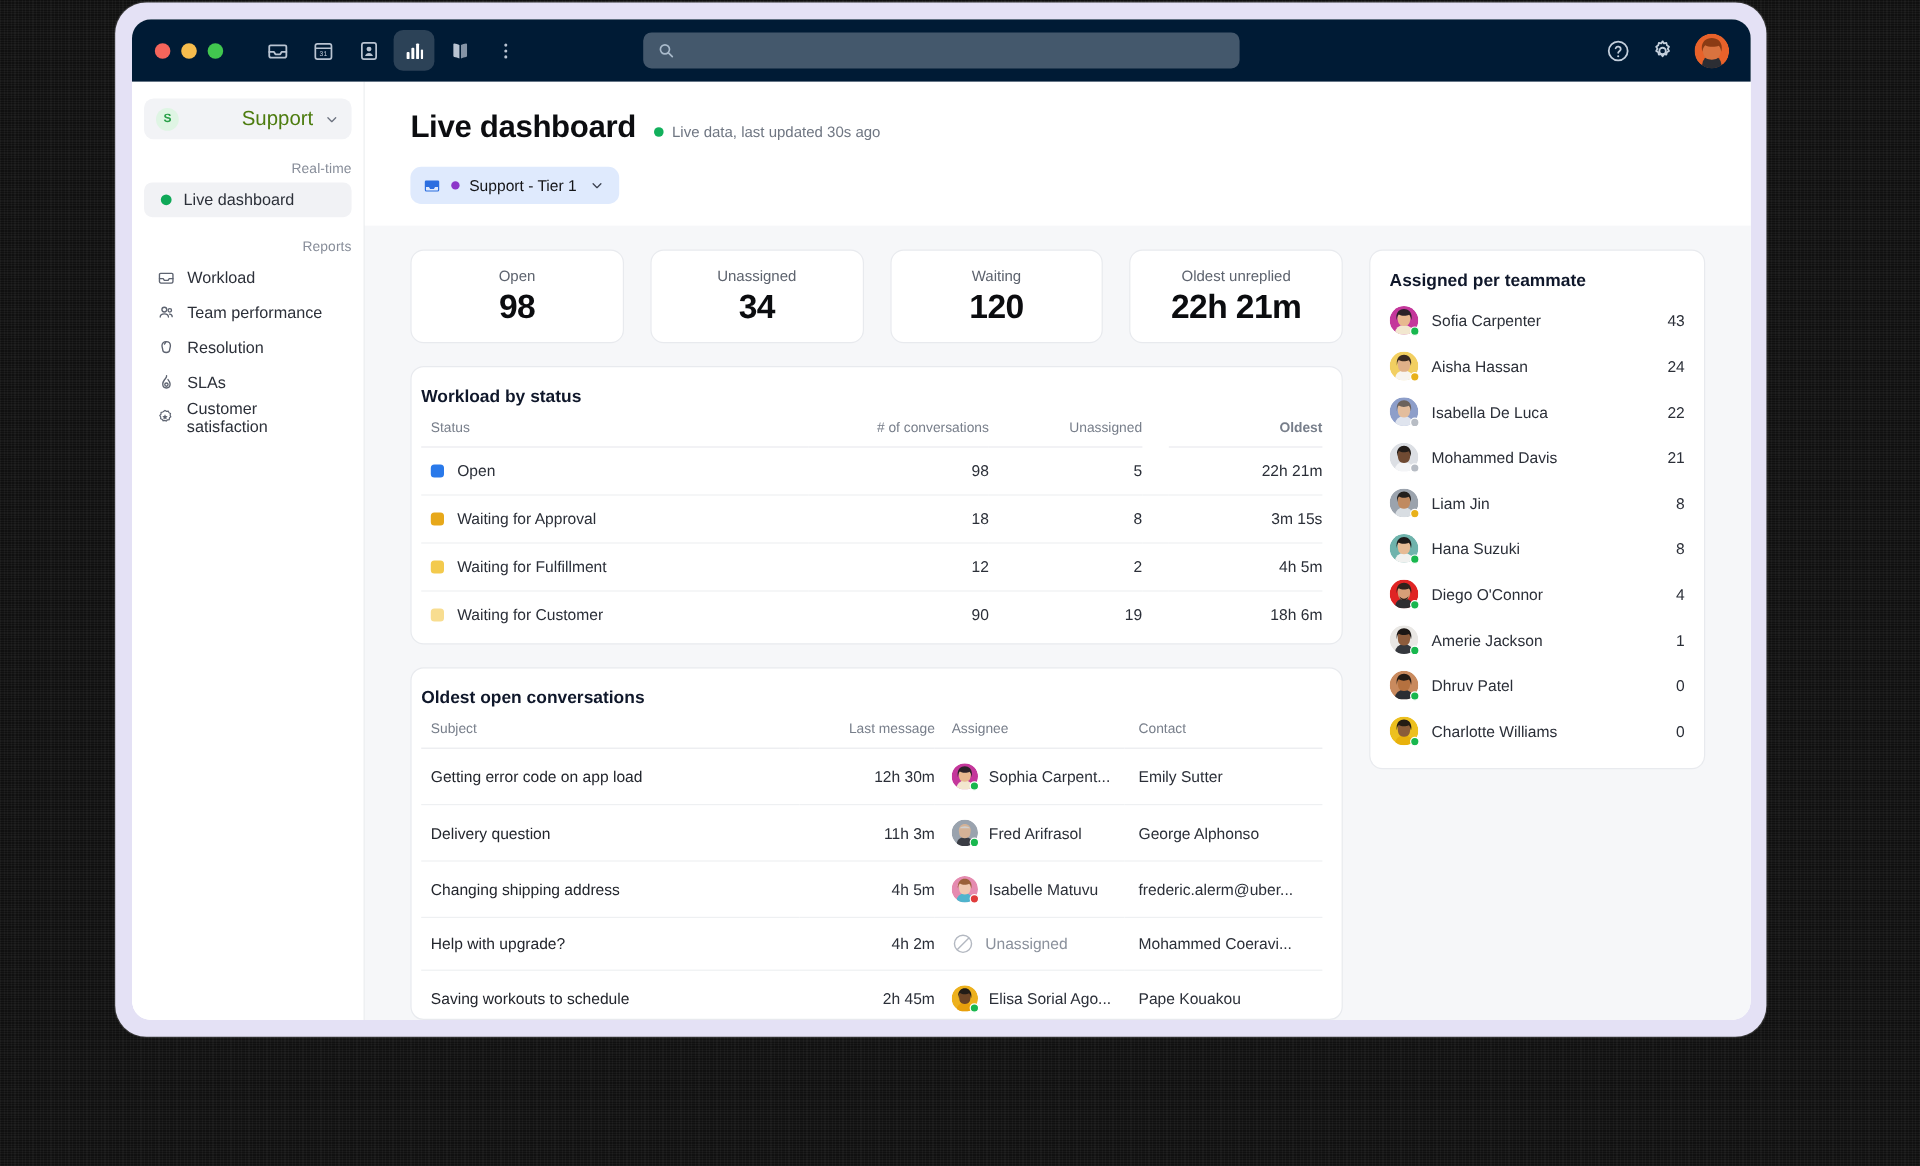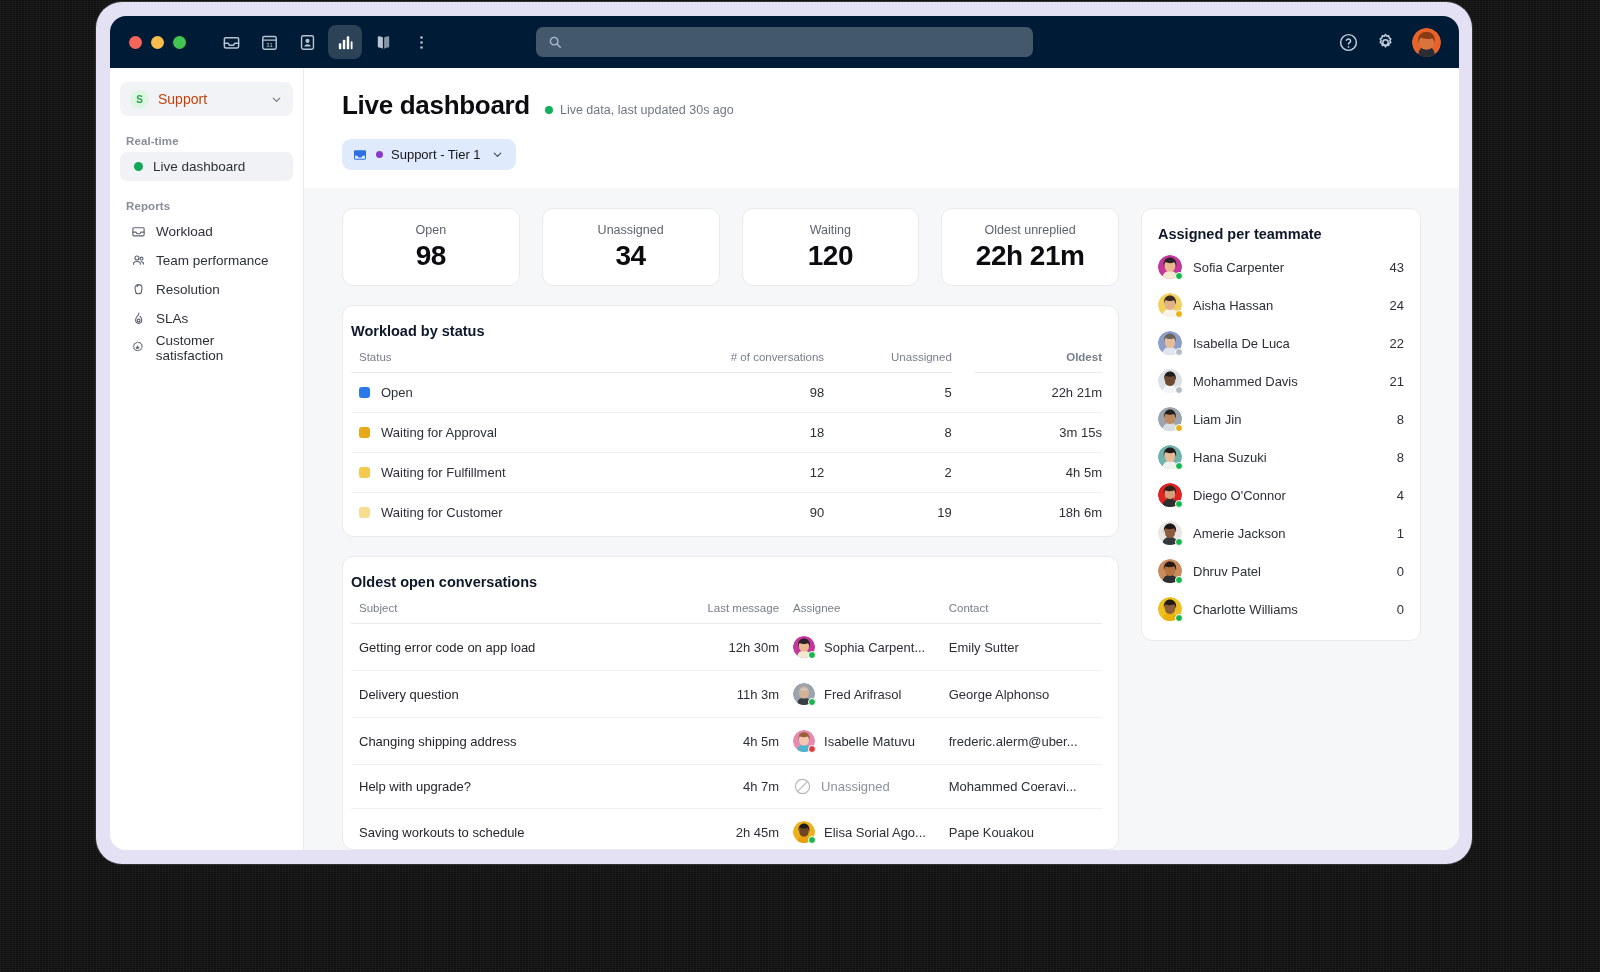--- a/index.html
+++ b/index.html
@@ -80,26 +80,26 @@
     padding: 14px 10px 0 10px;
   }
   .team-switcher {
     height: 34px; background: #f2f3f6; border-radius: 8px;
     display: flex; align-items: center; gap: 9px; padding: 0 10px;
   }
   .team-badge {
     width: 19px; height: 19px; border-radius: 50%; background: #dff5e4; color: #2ba14a;
     font-size: 10px; font-weight: 700; display: flex; align-items: center; justify-content: center;
   }
-  .team-name { font-size: 14px; color: #c2410c; flex: 1; }
+  .team-name { font-size: 17px; color: #4d7c0f; flex: 1; text-align: right; }
   .chev { color: #6c727f; display: flex; }
 
   .section-label {
-    font-size: 11.5px; color: #878d99; font-weight: 700;
-    margin: 19px 0 5px 6px; letter-spacing: .1px;
+    font-size: 11.5px; color: #878d99; font-weight: 400;
+    margin: 19px 0 5px 6px; letter-spacing: .1px; text-align: right;
   }
   .nav-item {
     height: 29px; border-radius: 7px; display: flex; align-items: center;
     gap: 10px; padding: 0 10px; font-size: 13.5px; color: #2c3039;
   }
   .nav-item.selected { background: #f1f2f5; }
   .nav-item .dot-live { width: 9px; height: 9px; border-radius: 50%; background: #0fa958; margin-left: 4px; }
   .nav-item .nicon { width: 16px; color: #5d6370; display: flex; align-items: center; justify-content: center; }
 
   .main { flex: 1; min-width: 0; display: flex; flex-direction: column; background: #f6f7f9; }
@@ -525,21 +525,21 @@
                       <span class="cell-trunc">Isabelle Matuvu</span>
                     </span>
                   </td>
                   <td class="l" style="padding-left:12px">
                     <span class="cell-trunc">frederic.alerm@uber...</span>
                   </td>
                 </tr>
 
                 <tr>
                   <td class="l conv-sub">Help with upgrade?</td>
-                  <td>4h 7m</td>
+                  <td>4h 2m</td>
                   <td class="l" style="padding-left:14px">
                     <span class="unassigned">
                       <span style="display:flex;color:#b3b8c1">
                         <svg width="19" height="19" viewBox="0 0 24 24" fill="none" stroke="currentColor" stroke-width="1.5">
                             <circle cx="12" cy="12" r="9"></circle>
                             <path d="M5.8 18.2 18.2 5.8"></path>
                           </svg>
                       </span>
                       <span class="cell-trunc">Unassigned</span>
                     </span>

